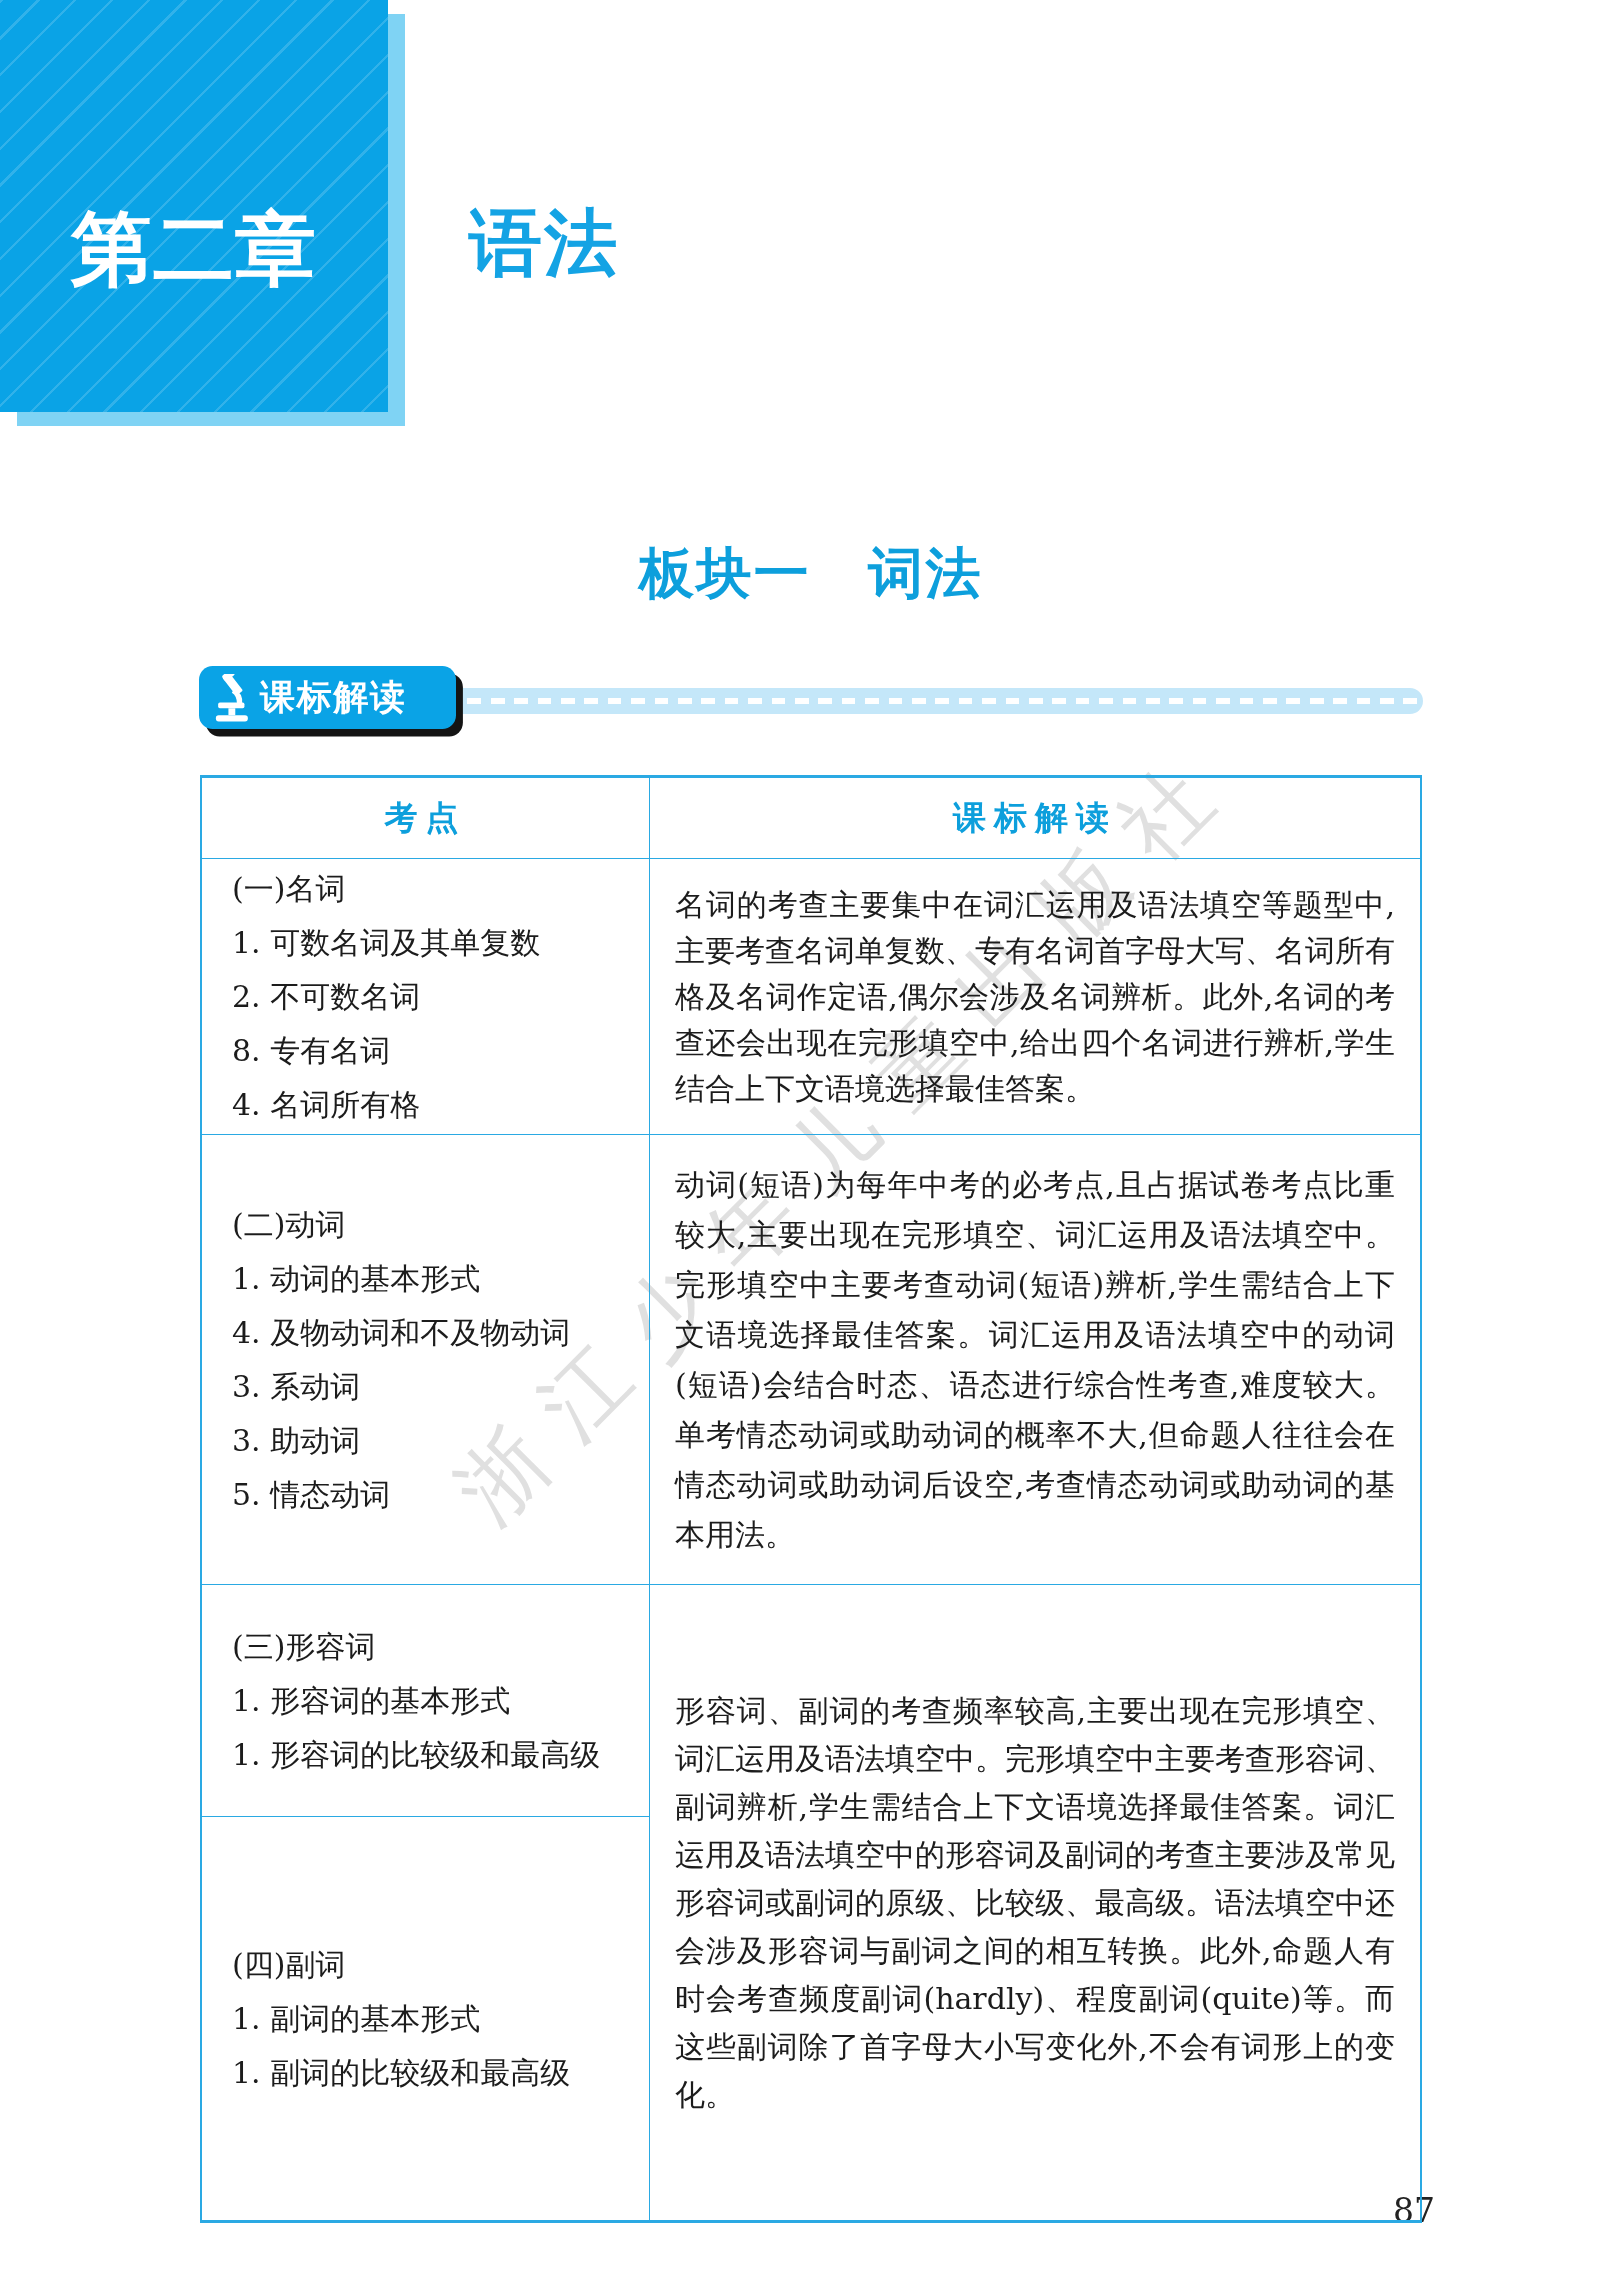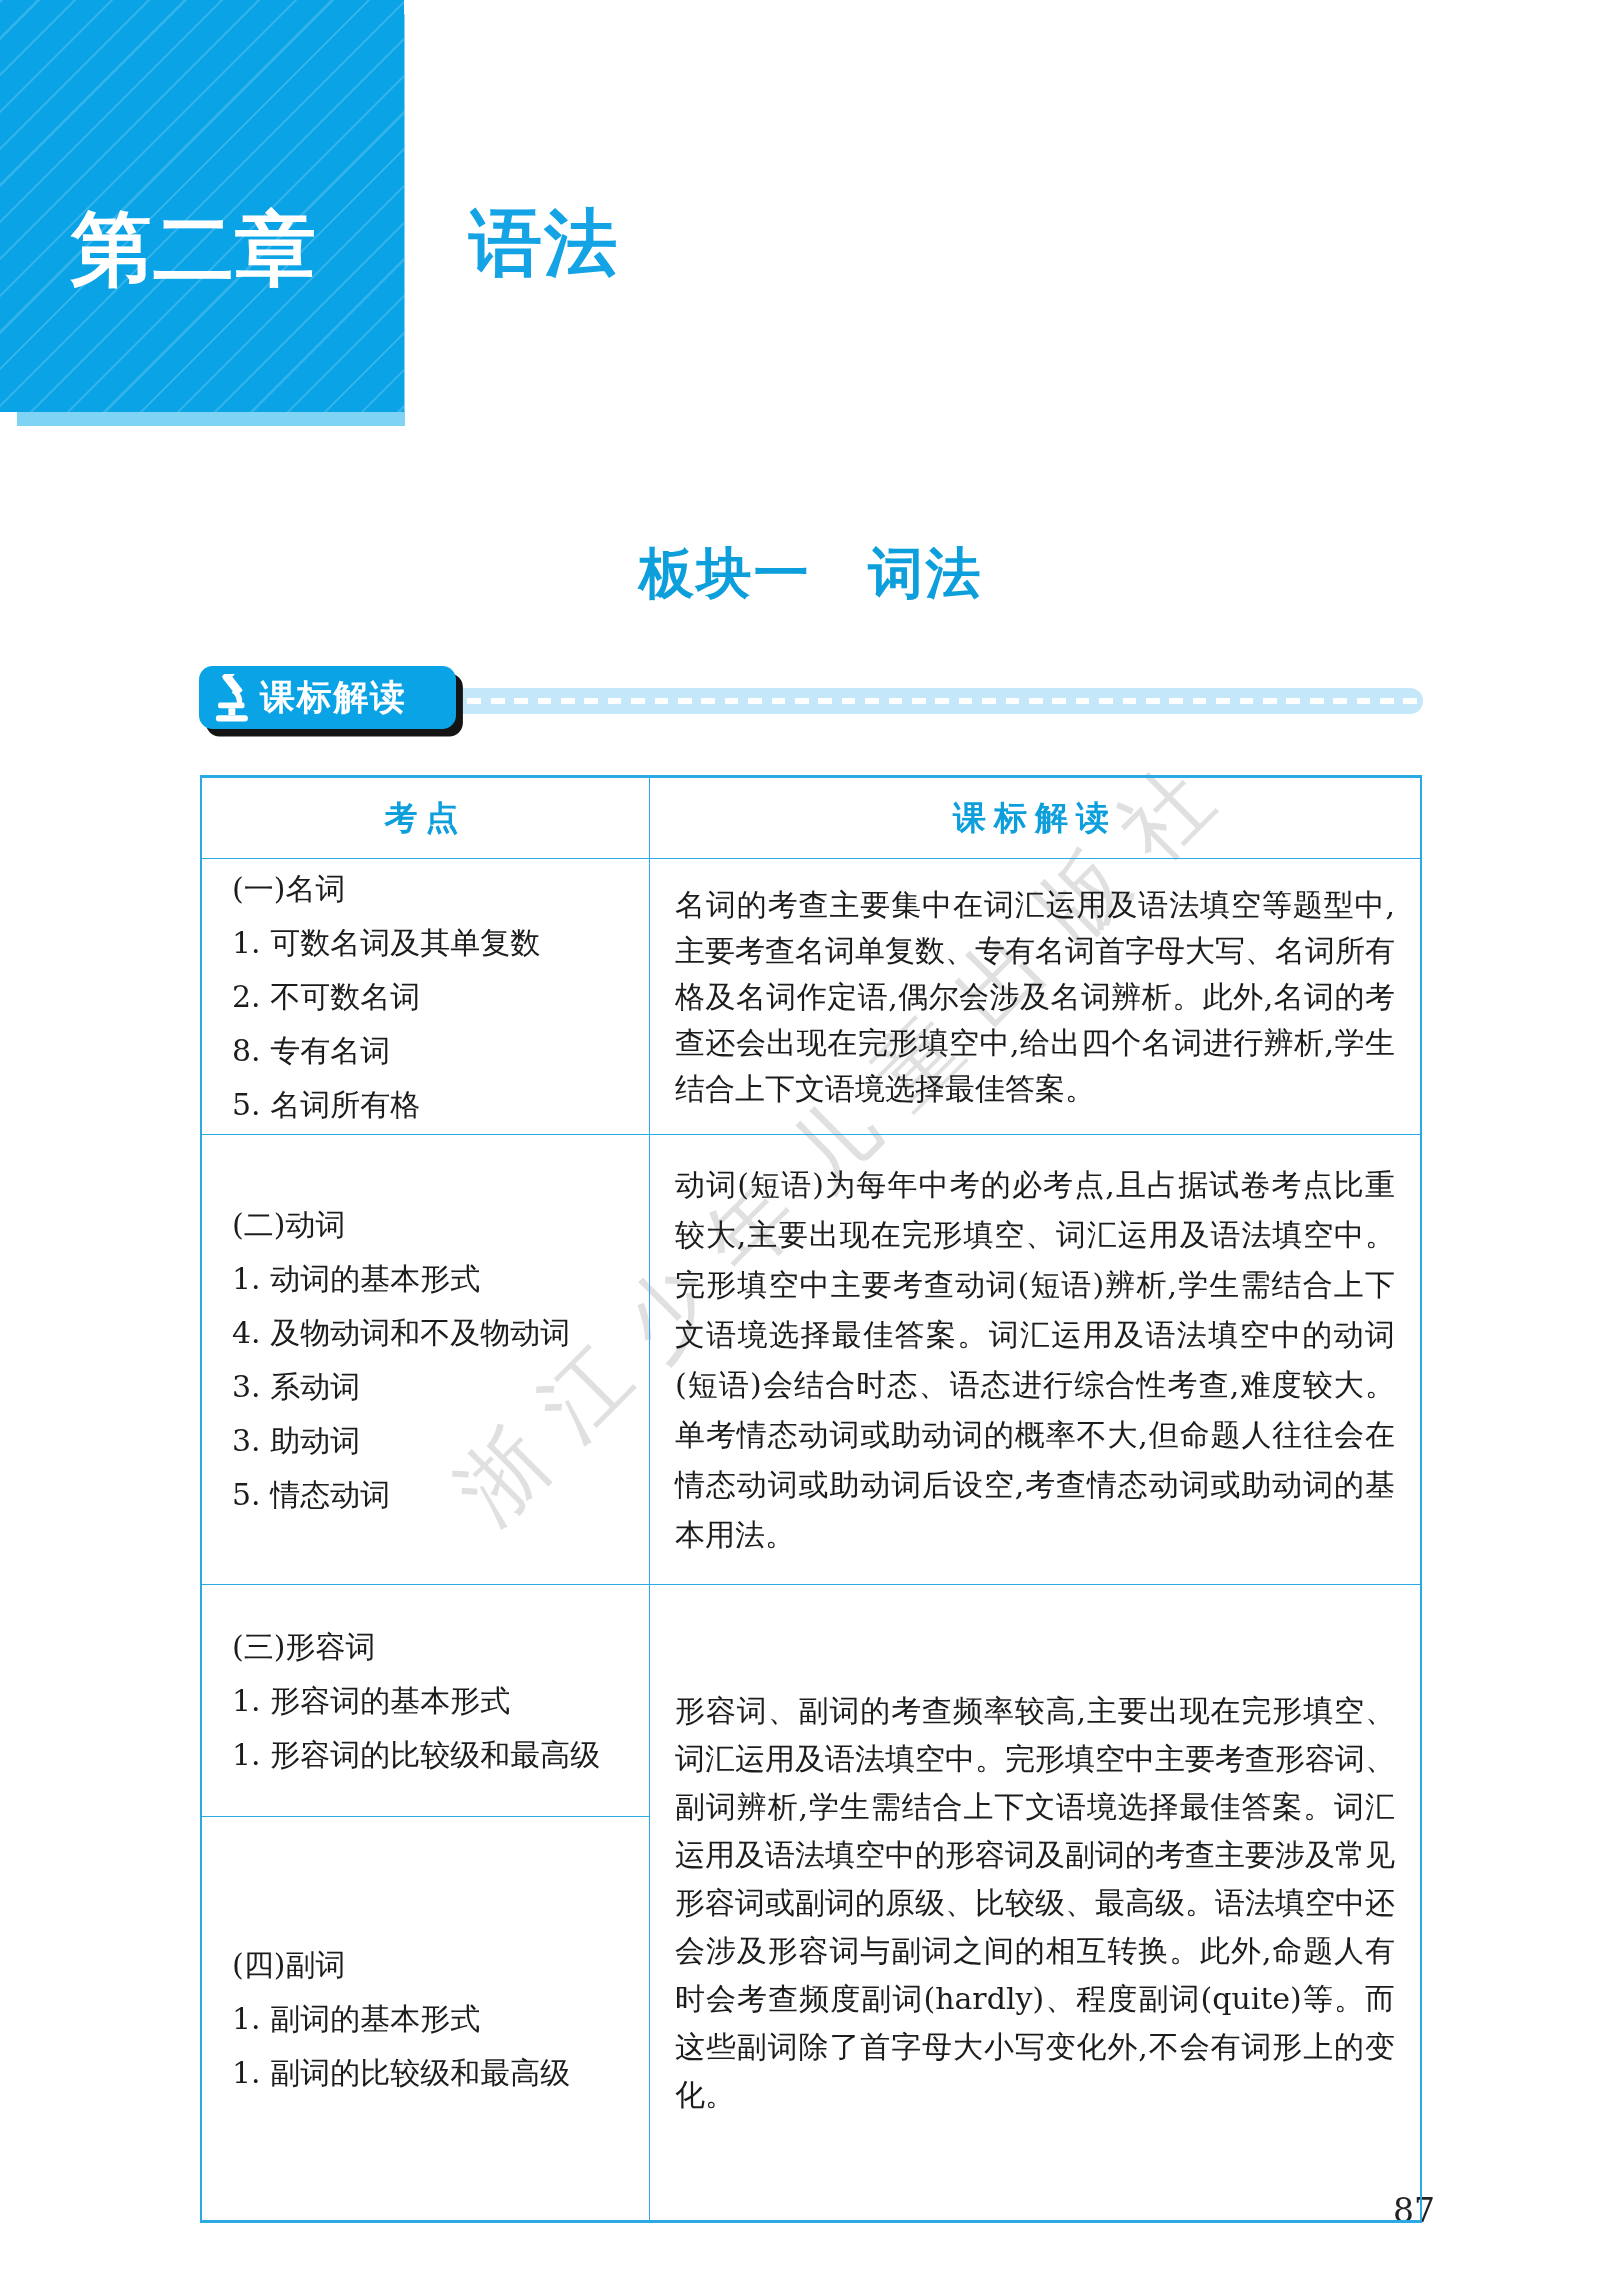--- a/index.html
+++ b/index.html
@@ -24,21 +24,20 @@
     position:absolute;
     left:0; top:0;
     width:388px; height:412px;
     background:#0aa3e6;
     background-image:repeating-linear-gradient(
       135deg,
       rgba(255,255,255,0.16) 0px,
       rgba(255,255,255,0.16) 2.3px,
       transparent 2.3px,
       transparent 26px);
-    padding-left:16px;
   }
   .chapter-label{
     position:absolute;
     left:0; top:206px;
     width:388px;
     text-align:center;
     font-family:"DejaVu Sans","Liberation Sans",sans-serif;
     font-weight:bold;
     font-size:81px;
     line-height:86px;
@@ -214,21 +213,21 @@
 
   <div class="exam-table">
     <div class="cell th col-left row-line">考点</div>
     <div class="cell th row-line">课标解读</div>
 
     <div class="cell points col-left row-line">
       <div>(一)名词</div>
       <div>1. 可数名词及其单复数</div>
       <div>2. 不可数名词</div>
       <div>8. 专有名词</div>
-      <div>5. 名词所有格</div>
+      <div>4. 名词所有格</div>
     </div>
     <div class="cell interp lh80 row-line">名词的考查主要集中在词汇运用及语法填空等题型中,主要考查名词单复数、专有名词首字母大写、名词所有格及名词作定语,偶尔会涉及名词辨析。此外,名词的考查还会出现在完形填空中,给出四个名词进行辨析,学生结合上下文语境选择最佳答案。</div>
 
     <div class="cell points col-left row-line">
       <div>(二)动词</div>
       <div>1. 动词的基本形式</div>
       <div>4. 及物动词和不及物动词</div>
       <div>3. 系动词</div>
       <div>3. 助动词</div>
       <div>5. 情态动词</div>

